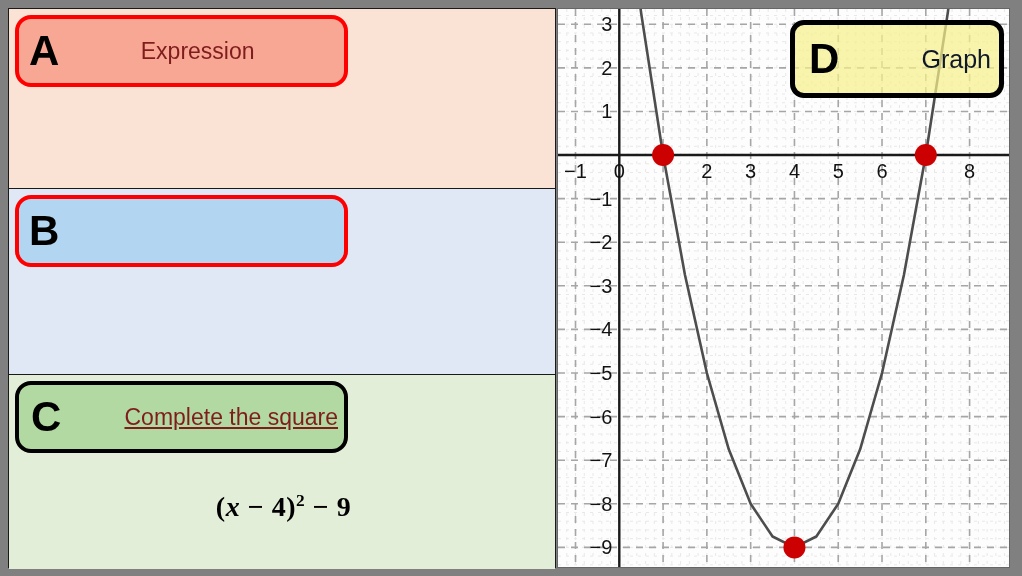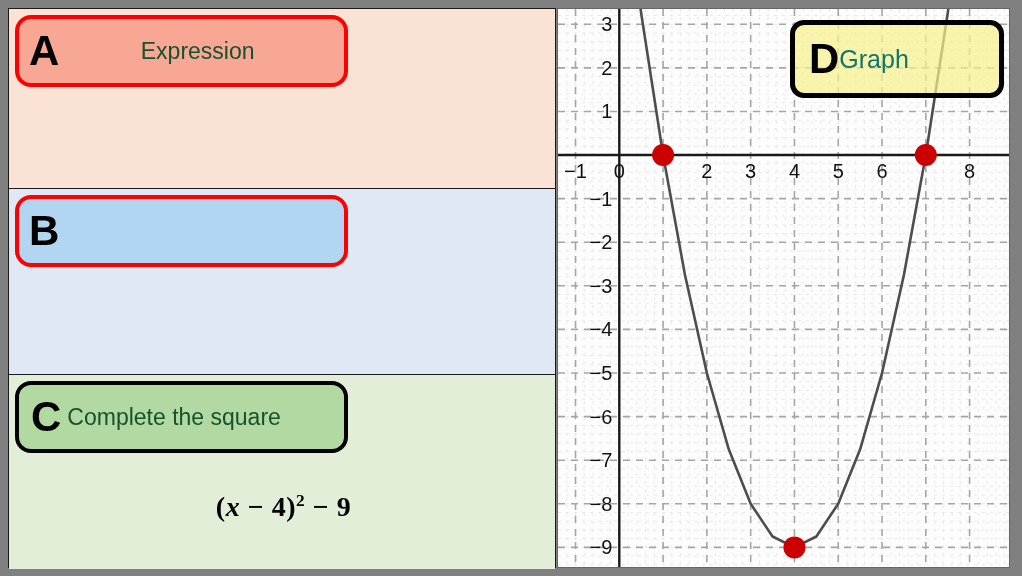--- a/index.html
+++ b/index.html
@@ -28,28 +28,28 @@
     display:flex;align-items:center;
     padding:0 6px 0 10px;
   }
   .tag .letter{
     font-family:"Liberation Sans",sans-serif;
     font-weight:bold;font-size:42px;line-height:1;color:#000;
     padding-right:8px;
   }
   .tag .label{
     font-family:"Liberation Sans",sans-serif;
-    font-size:23px;color:#14532d;
+    font-size:23px;color:#7f1d1d;
     flex:1;text-align:center;padding-right:10px;white-space:nowrap;
   }
   .tag-a{width:333px;background:#f8a794;border:4px solid #ff0000;}
   .tag-b{width:333px;background:#b2d5f2;border:4px solid #ff0000;}
   .tag-c{width:333px;background:#b3d9a3;border:4px solid #000000;padding-left:12px;}
   .tag-c .letter{padding-right:6px;}
-  .tag-c .label{text-align:left;font-size:23px;padding-right:0;}
+  .tag-c .label{text-align:right;font-size:23px;padding-right:0;text-decoration:underline;}
 
   .expr{
     position:absolute;left:3px;right:0;top:116px;
     text-align:center;
     font-family:"Liberation Serif",serif;
     font-weight:bold;font-size:28px;color:#000;
     letter-spacing:.5px;
   }
   .expr .v{font-style:italic;}
   .expr sup{font-size:.62em;vertical-align:super;font-style:normal;}
@@ -62,21 +62,21 @@
   }
   .gridlayer{position:absolute;inset:0;}
   .d-tag{
     position:absolute;left:232px;top:11px;
     width:214px;height:78px;box-sizing:border-box;
     background:rgba(246,240,140,0.72);
     border:5px solid #000;border-radius:14px;
     display:flex;align-items:center;padding-left:14px;
   }
   .d-tag .letter{font-weight:bold;font-size:42px;line-height:1;color:#000;}
-  .d-tag .label{flex:1;text-align:left;font-size:25px;color:#0f766e;padding-right:8px;}
+  .d-tag .label{flex:1;text-align:right;font-size:25px;color:#0f172a;padding-right:8px;}
 </style>
 </head>
 <body>
 
 <div class="stage">
 
   <div class="left-col">
 
     <div class="section sec-a">
       <div class="tag tag-a">

